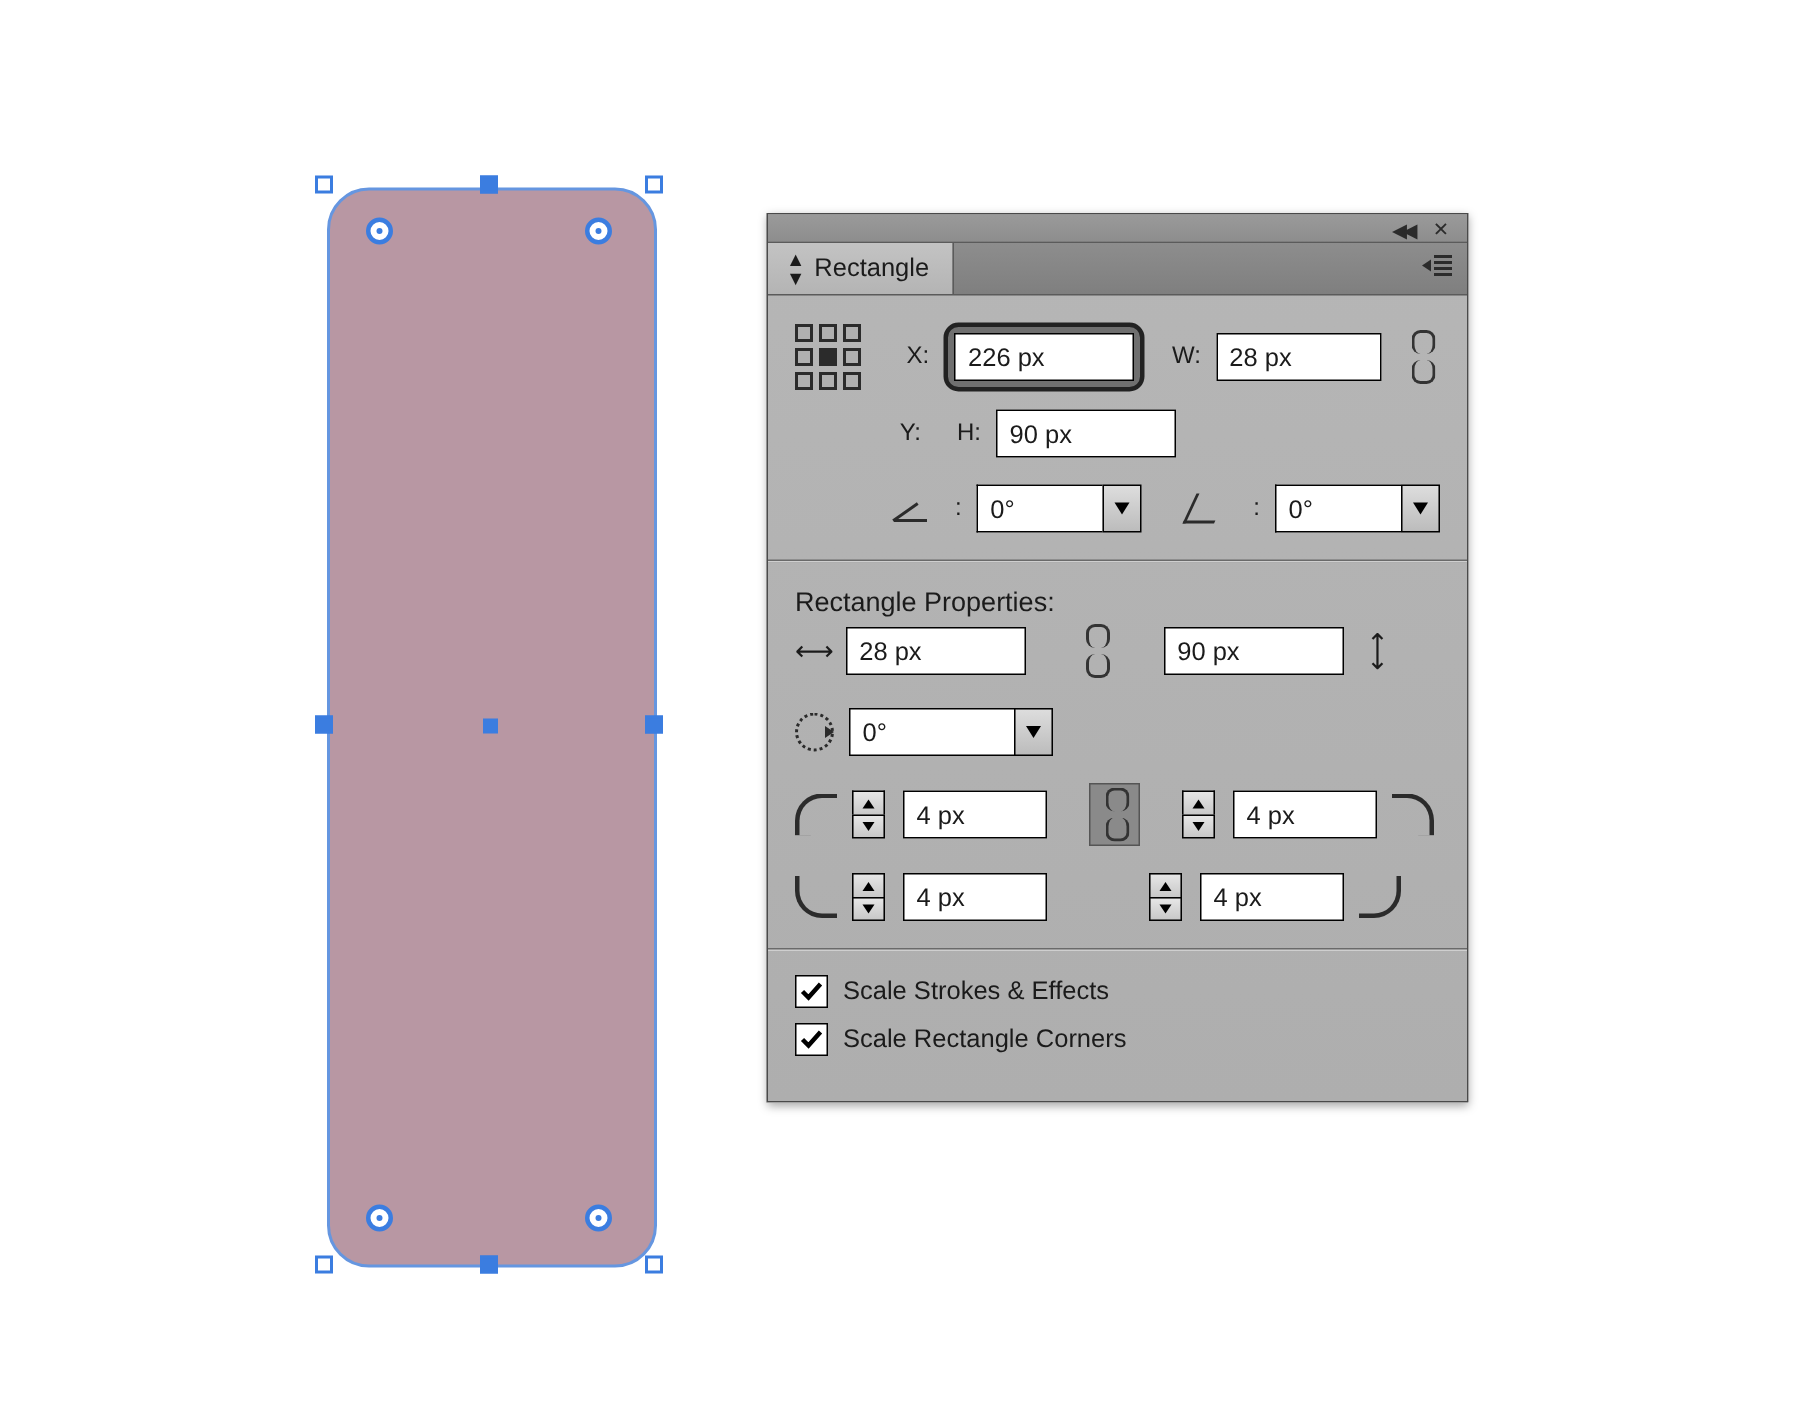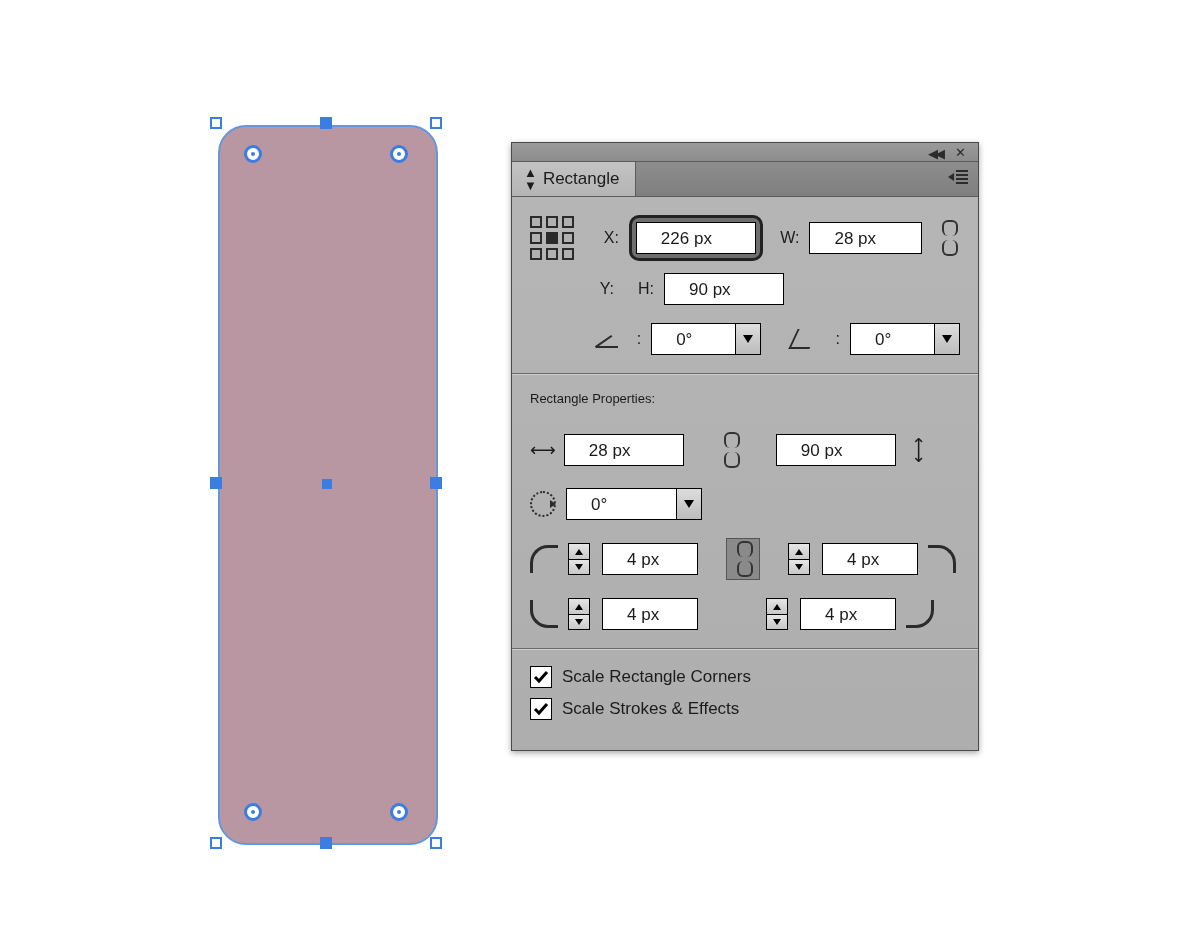--- a/index.html
+++ b/index.html
@@ -43,21 +43,21 @@
   .flyout{position:absolute;right:10px;top:8px;width:20px;height:14px}
   .flyout .tri{position:absolute;left:0;top:3px;width:0;height:0;
     border-top:4px solid transparent;border-bottom:4px solid transparent;
     border-right:6px solid #2b2b2b}
   .flyout .lines{position:absolute;right:0;top:0;width:12px;height:14px;
     background:repeating-linear-gradient(#2b2b2b 0 2px,transparent 2px 4px)}
   .body{padding:18px 18px 20px 18px}
 
   .lbl{display:inline-block;text-align:right}
   .field{display:inline-block;background:#fff;border:1px solid #000;height:32px;
-    line-height:32px;padding:0 24px;font-size:17px;vertical-align:middle;box-sizing:border-box}
+    line-height:32px;padding:0 8px;font-size:17px;vertical-align:middle;box-sizing:border-box}
   .field.w120{width:120px}
   .darkwrap{display:inline-block;padding:4px;border:3px solid #222;border-radius:10px;
     background:#6f6f6f;vertical-align:middle}
   .darkwrap .field{border:1px solid #000}
   .dd{display:inline-flex;vertical-align:middle}
   .dd .field{border-right:none}
   .dd .btn{width:26px;height:32px;border:1px solid #000;background:linear-gradient(#ddd,#bcbcbc);
     display:flex;align-items:center;justify-content:center;box-sizing:border-box}
   .dd .btn .caret{width:0;height:0;border-left:5px solid transparent;border-right:5px solid transparent;
     border-top:8px solid #000}
@@ -193,21 +193,21 @@
       <span class="dd">
         <span class="field" style="width:84px">0°</span>
         <span class="btn">
               <span class="caret"></span>
             </span>
       </span>
     </div>
 
     <div class="sep"></div>
 
-    <div style="font-size:13px;margin-bottom:24px">Rectangle Properties:</div>
+    <div style="font-size:18px;margin-bottom:2px">Rectangle Properties:</div>
 
     <div class="row">
       <span class="hdbl">⟷</span>
       <span class="field w120">28 px</span>
       <span style="width:10px"></span>
       <span class="linkicon"></span>
       <span style="width:10px"></span>
       <span class="field w120">90 px</span>
       <span class="vdbl">⟷</span>
     </div>
@@ -273,26 +273,26 @@
     </div>
 
     <div class="sep"></div>
 
     <div class="chk">
       <span class="chkbox">
             <svg viewBox="0 0 16 16">
               <path d="M2 8 L6 12 L14 3" stroke="#000" stroke-width="3" fill="none"></path>
             </svg>
           </span>
-      <span>Scale Rectangle Corners</span>
+      <span>Scale Strokes &amp; Effects</span>
     </div>
     <div class="chk">
       <span class="chkbox">
             <svg viewBox="0 0 16 16">
               <path d="M2 8 L6 12 L14 3" stroke="#000" stroke-width="3" fill="none"></path>
             </svg>
           </span>
-      <span>Scale Strokes &amp; Effects</span>
+      <span>Scale Rectangle Corners</span>
     </div>
   </div>
 </div>
 
 </div>
 
 </body></html>

